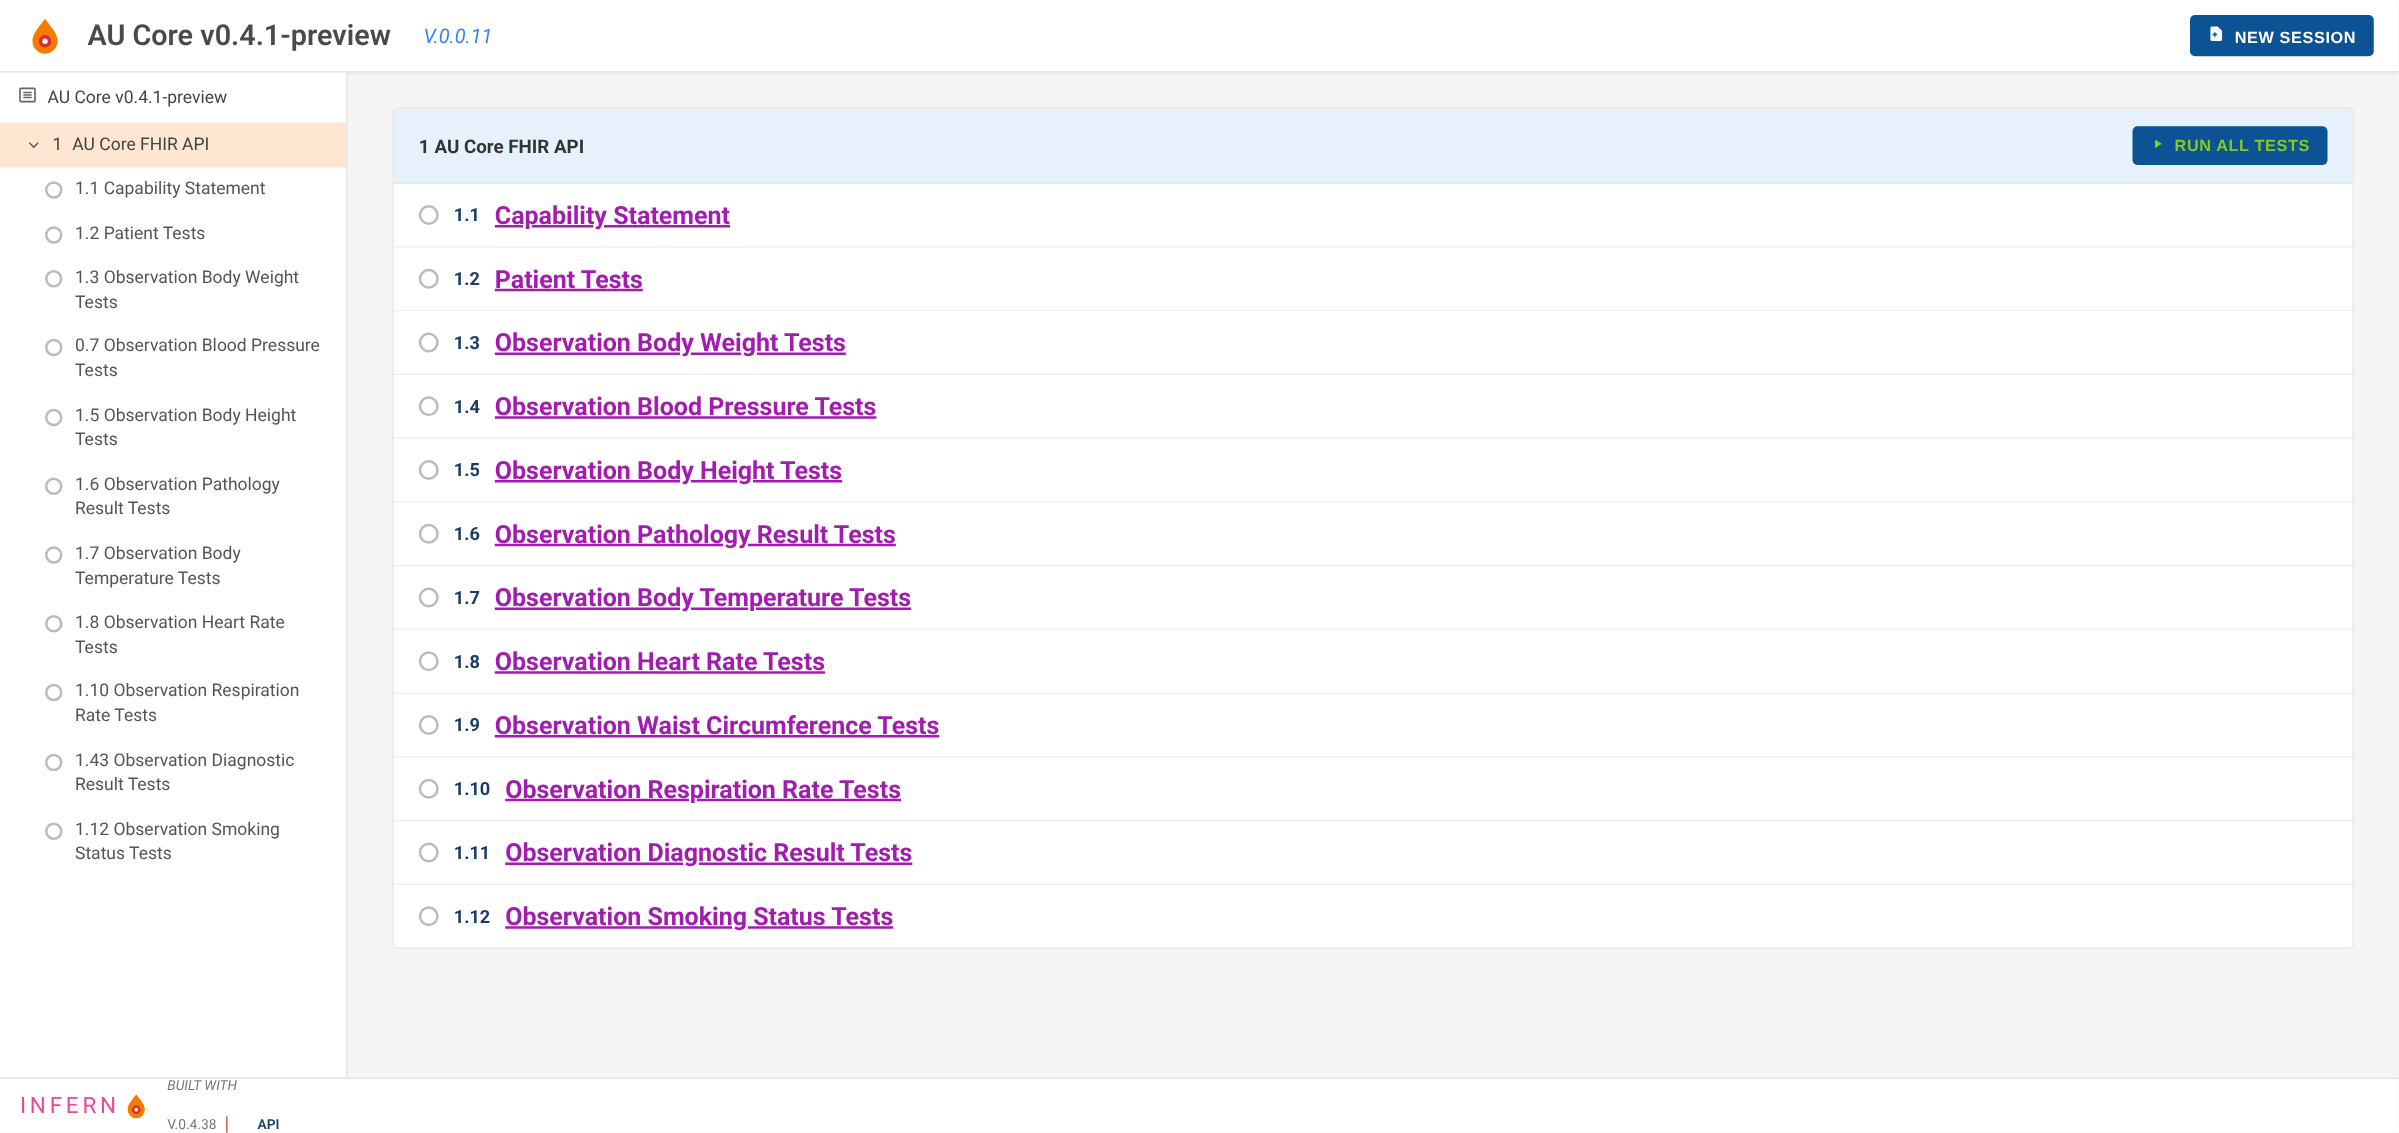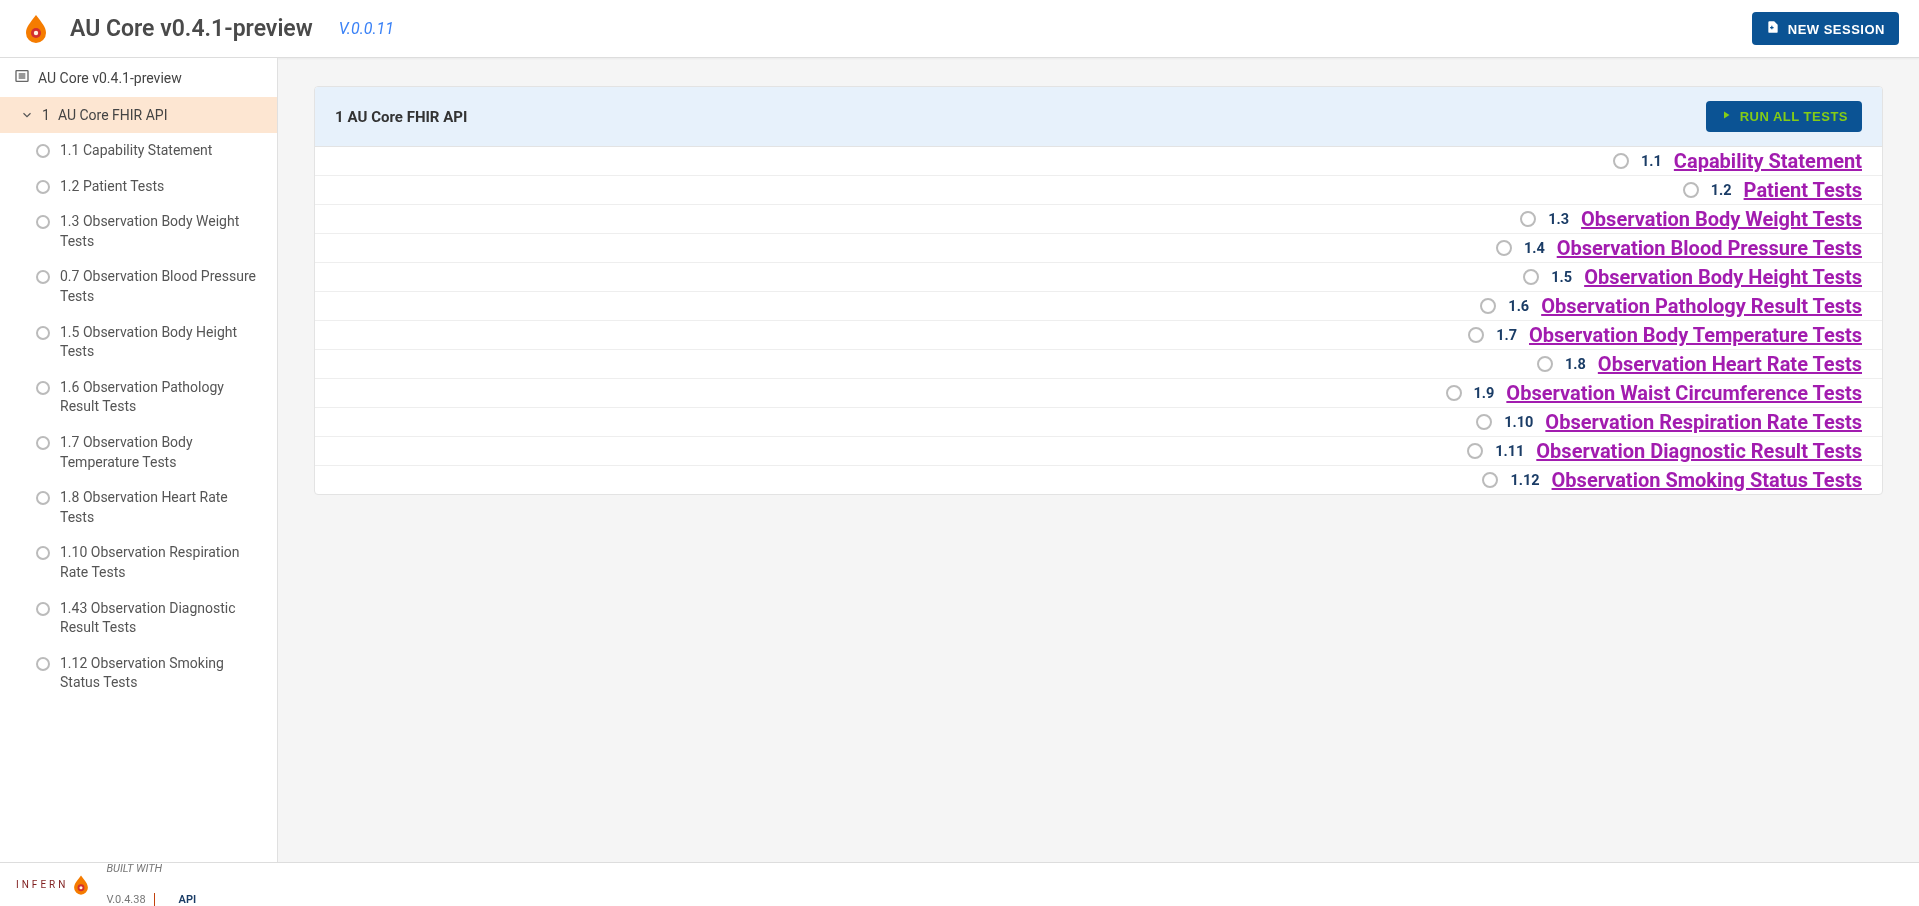--- a/index.html
+++ b/index.html
@@ -152,23 +152,22 @@
     display: inline-flex;
     align-items: center;
     gap: 8px;
     cursor: pointer;
   }
   .run-btn svg { width: 12px; height: 12px; }
   .test-row {
     display: flex;
     align-items: center;
     gap: 12px;
-    padding: 2px 20px;
+    padding: 13px 20px;
     border-bottom: 1px solid #eee;
-    justify-content: flex-end;
   }
   .test-row:last-child { border-bottom: none; }
   .test-row .circle {
     width: 16px; height: 16px;
     border: 2px solid #bbb;
     border-radius: 50%;
     flex-shrink: 0;
   }
   .test-row .num {
     font-weight: 700;
@@ -191,24 +190,24 @@
     align-items: center;
     padding: 0 16px;
     gap: 14px;
   }
   .footer-brand {
     display: flex;
     align-items: center;
     gap: 2px;
   }
   .footer-brand .t {
-    font-size: 10px;
+    font-size: 18px;
     font-weight: 400;
     letter-spacing: 3px;
-    color: #7f1d1d;
+    color: #ec4899;
   }
   .footer-flame { width: 22px; height: 22px; }
   .footer-meta {
     display: flex;
     flex-direction: column;
     font-size: 11px;
     line-height: 1.3;
     color: #777;
     font-style: italic;
     gap: 17px;

